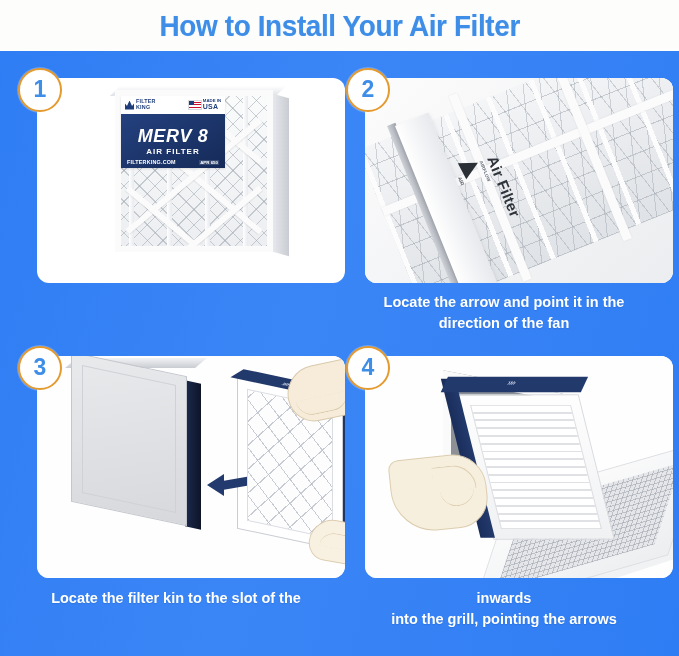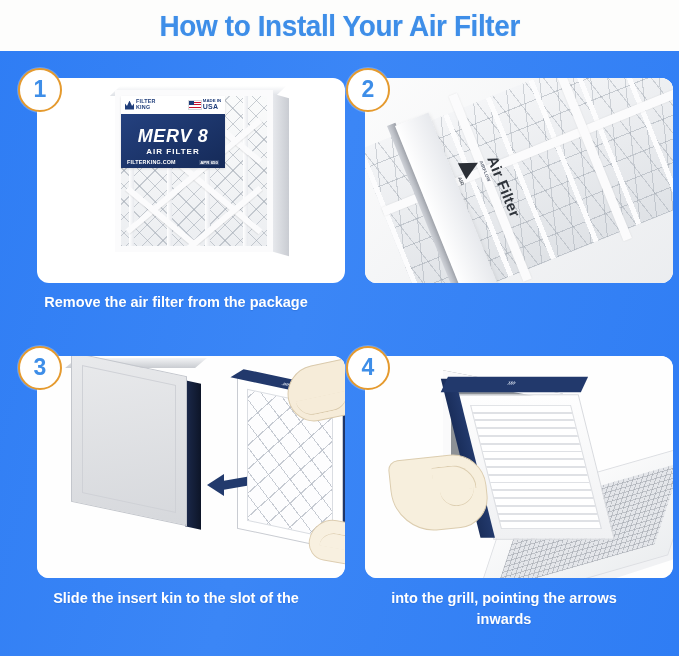--- a/index.html
+++ b/index.html
@@ -442,21 +442,20 @@
                 <div class="site">FILTERKING.COM</div>
                 <div class="apr">APR 650</div>
               </div>
             </div>
           </div>
         </div>
       </div>
       <div class="badge">
         <span>1</span>
       </div>
-      <div class="caption">Remove the air filter from the package</div>
     </div>
 
     <div class="step s2">
       <div class="card">
         <div class="p2-stage">
           <div class="p2-body">
             <div class="p2-cells"></div>
             <div class="p2-brace" style="left:46px;top:118px;width:320px;height:9px"></div>
             <div class="p2-brace" style="left:150px;top:40px;width:9px;height:200px;"></div>
             <div class="p2-brace" style="left:258px;top:40px;width:9px;height:200px;"></div>
@@ -467,20 +466,24 @@
           <div class="p2-arrow-lbl">AIR</div>
           <div class="p2-text">
             <span>Air Filter</span>
             <small>AIRFLOW</small>
           </div>
         </div>
       </div>
       <div class="badge">
         <span>2</span>
       </div>
+      <div class="caption">
+        <div>Locate the arrow and point it in the</div>
+        <div>direction of the fan</div>
+      </div>
     </div>
 
     <div class="step s3">
       <div class="card">
         <div class="p3-stage">
           <div class="unit-top"></div>
           <div class="unit-side"></div>
           <div class="unit-face"></div>
 
           <div class="arrow3">
@@ -496,21 +499,21 @@
           </div>
 
           <div class="hand3a"></div>
           <div class="hand3b"></div>
         </div>
       </div>
       <div class="badge">
         <span>3</span>
       </div>
       <div class="caption">
-        <div>Slide the insert kin to the slot of the</div>
+        <div>Locate the filter kin to the slot of the</div>
       </div>
     </div>
 
     <div class="step s4">
       <div class="card">
         <div class="p4-stage">
           <div class="duct"></div>
           <div class="duct-shadow"></div>
           <div class="grill-base"></div>
 
@@ -521,19 +524,19 @@
             <div class="door-arrows">»»</div>
           </div>
 
           <div class="hand4"></div>
         </div>
       </div>
       <div class="badge">
         <span>4</span>
       </div>
       <div class="caption">
+        <div>inwards</div>
         <div>into the grill, pointing the arrows</div>
-        <div>inwards</div>
       </div>
     </div>
 
   </div>
 </div>
 
 </body></html>

